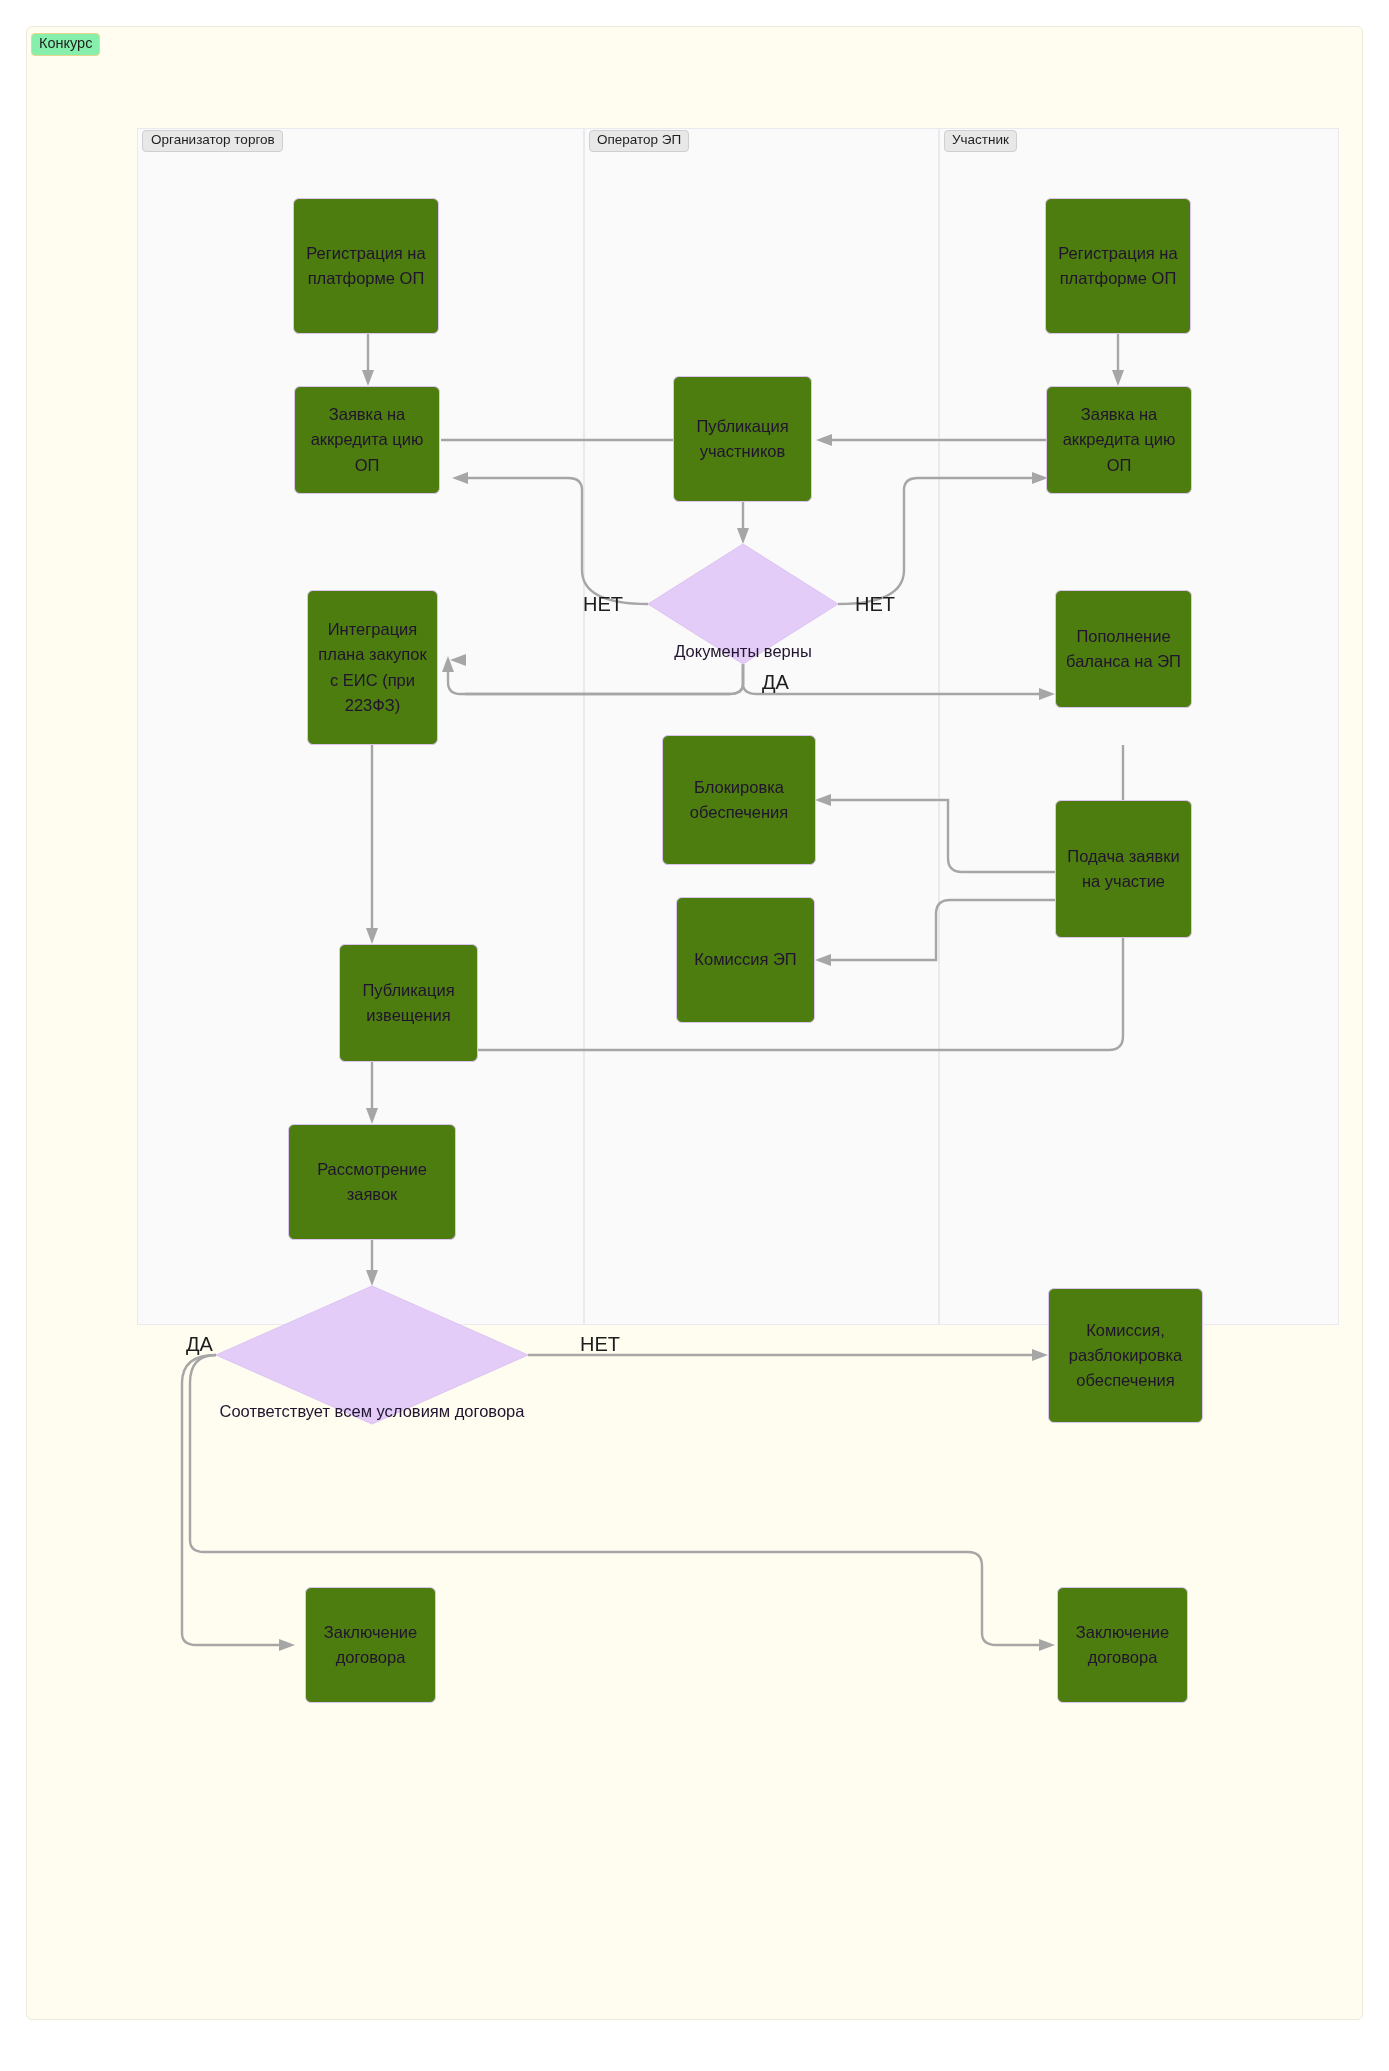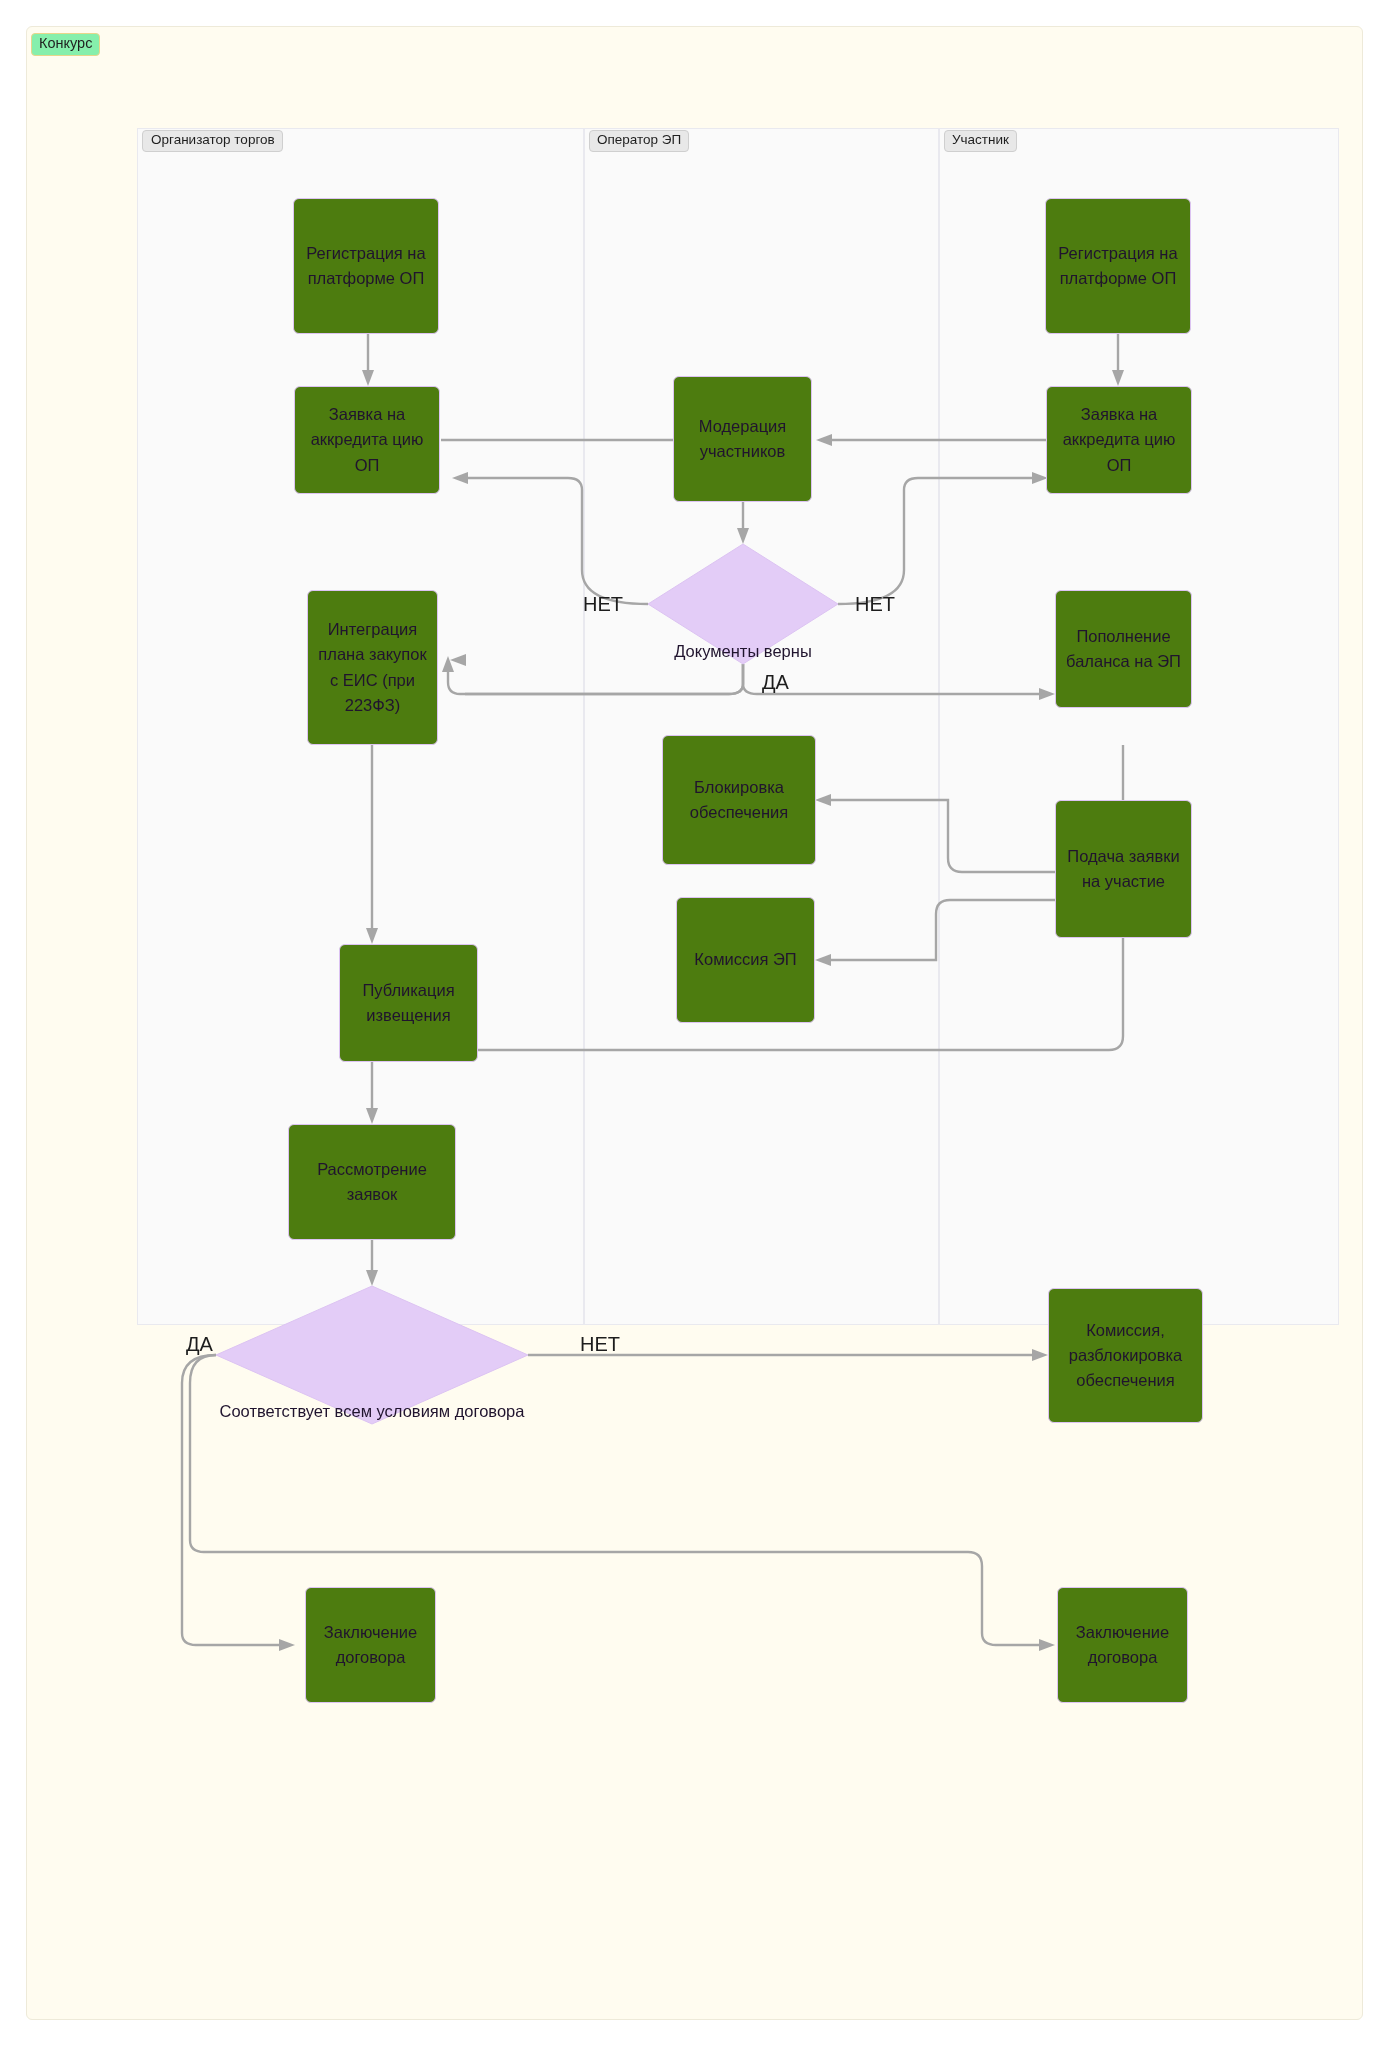--- a/index.html
+++ b/index.html
@@ -240,21 +240,21 @@
     <div class="diamond-text">
         <span>Соответствует всем условиям договора</span>
       </div>
   </div>
 
   <div class="node" style="left:305px; top:1587px; width:131px; height:116px;">
     <span>Заключение договора</span>
   </div>
 
   <div class="node" style="left:673px; top:376px; width:139px; height:126px;">
-    <span>Модерация участников</span>
+    <span>Публикация участников</span>
   </div>
 
   <div class="diamond-wrap" style="left:648px; top:544px; width:190px; height:120px;">
     <svg width="190" height="120" viewBox="0 0 190 120">
       <polygon points="95,0 190,60 95,120 0,60" fill="#e3ccf7" stroke="#dcc3f2" stroke-width="1"></polygon>
     </svg>
     <div class="diamond-text">
         <span>Документы верны</span>
       </div>
   </div>

